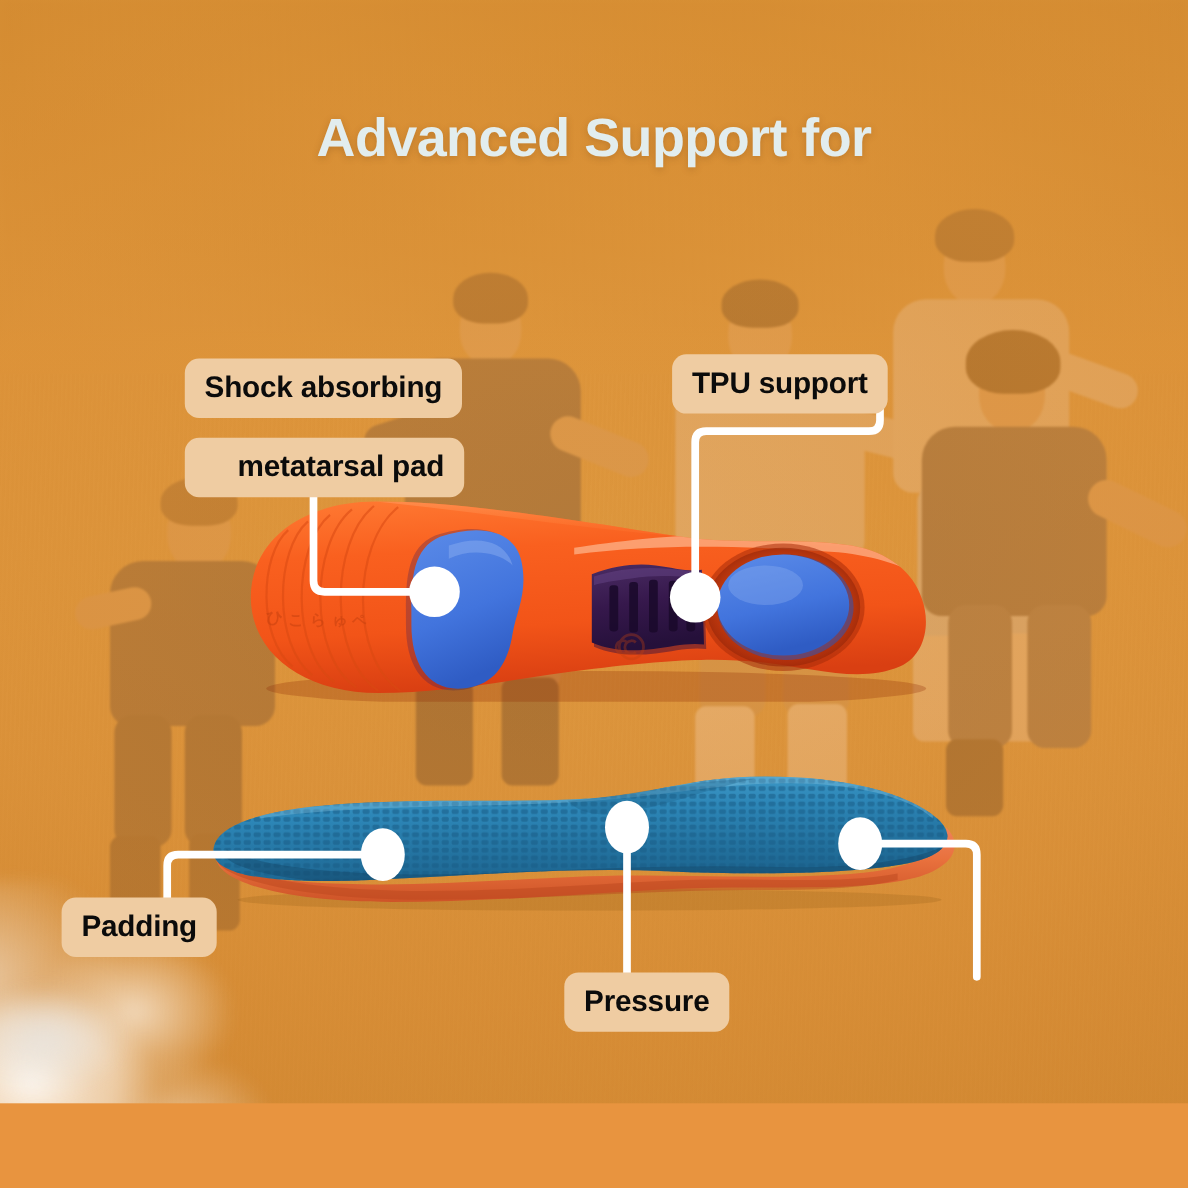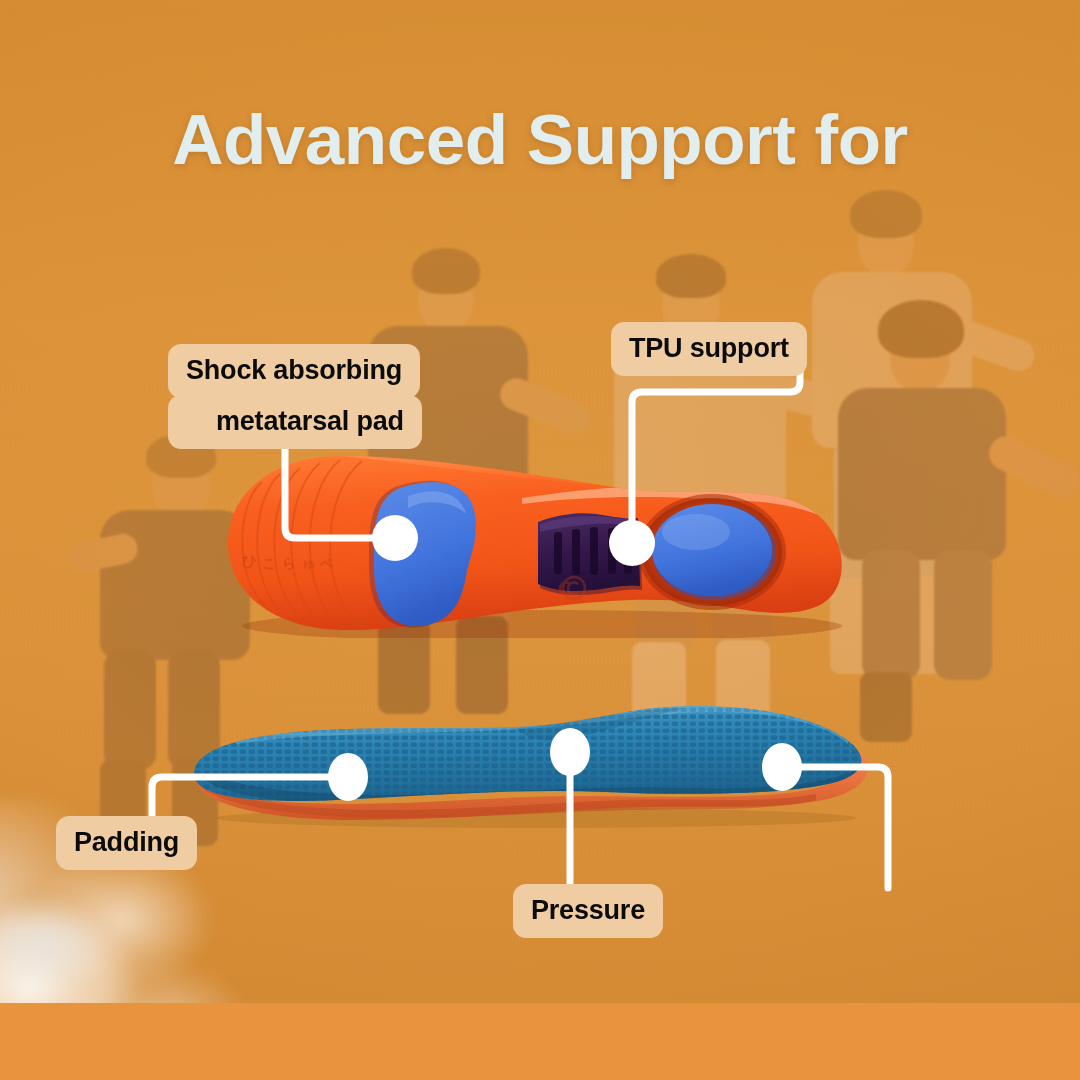--- a/index.html
+++ b/index.html
@@ -109,21 +109,21 @@
   .footer-bar {
     position:absolute; left:0; right:0; bottom:0; height:77px;
     background:#E8943F;
   }
 
   
   .headline {
     position:absolute; left:0; right:0; top:95px;
     text-align:center;
     color:#E2EDEE;
-    font-size:71px;
+    font-size:49px;
     line-height:1.28;
     font-weight:700;
     letter-spacing:-0.5px;
     text-shadow:0 2px 7px rgba(120,70,20,0.28);
     font-stretch:condensed;
     padding:0 70px;
   }
   .headline span { display:block; }
 
   
@@ -461,21 +461,21 @@
       <g fill="#FFFFFF">
         <circle cx="395" cy="538" r="23"></circle>
         <circle cx="632" cy="543" r="23"></circle>
         <ellipse cx="348" cy="777" rx="20" ry="24"></ellipse>
         <ellipse cx="570" cy="752" rx="20" ry="24"></ellipse>
         <ellipse cx="782" cy="767" rx="20" ry="24"></ellipse>
       </g>
     </svg>
   </div>
 
-  <div class="label align-left" style="left:168px; top:344px;">
+  <div class="label align-left" style="left:168px; top:326px;gap:21px;">
     <div class="line">Shock absorbing</div>
     <div class="line">metatarsal pad</div>
   </div>
 
   <div class="label align-left" style="left:611px; top:322px;">
     <div class="line">TPU support</div>
   </div>
 
   <div class="label align-left" style="left:56px; top:816px;">
     <div class="line">Padding</div>

